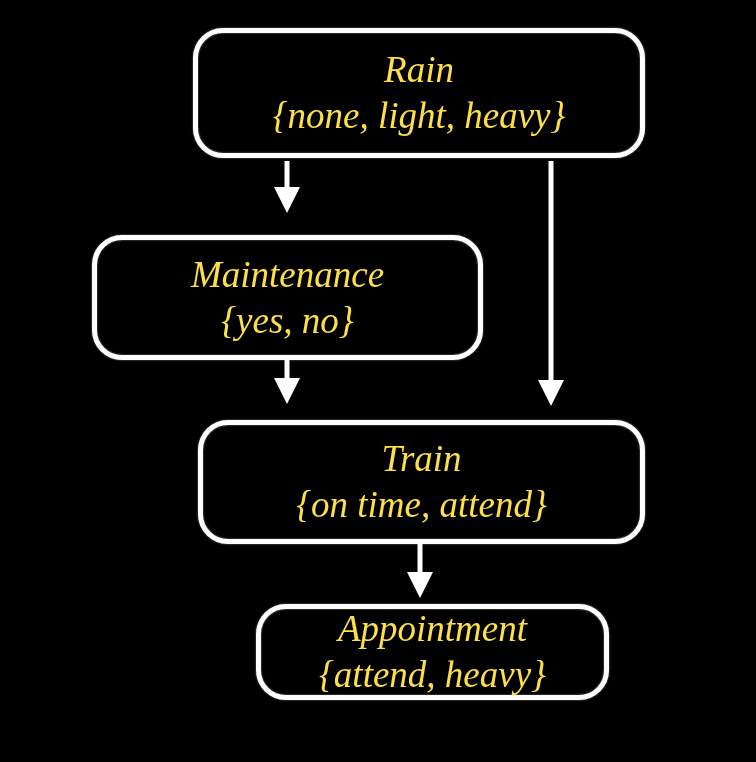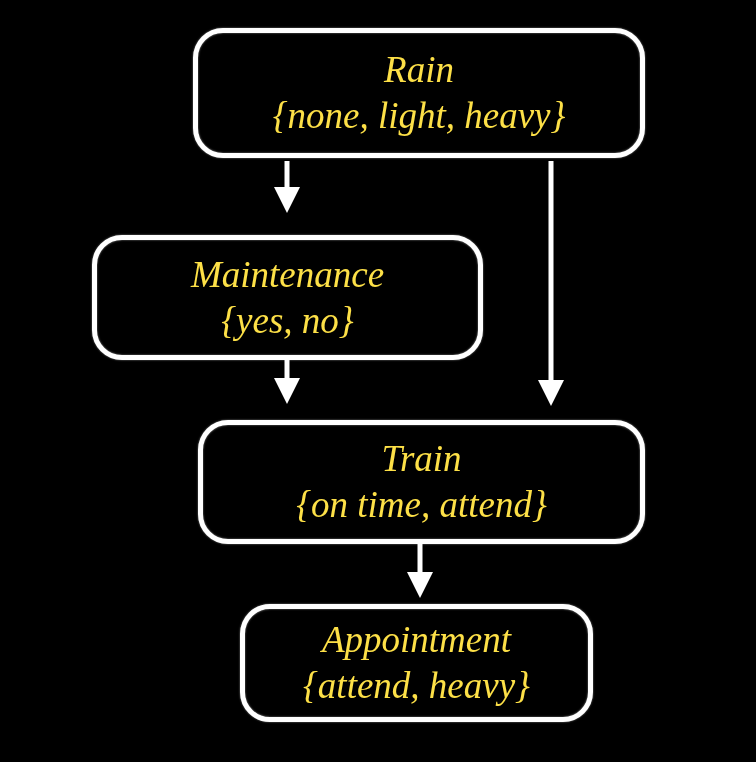--- a/index.html
+++ b/index.html
@@ -39,21 +39,21 @@
     font-size: 37px;
     line-height: 1.24;
     box-shadow: 0 0 2px rgba(255,255,255,0.55), inset 0 0 2px rgba(255,255,255,0.55);
   }
   .node-label, .node-values {
     white-space: nowrap;
   }
   #node-rain        { left: 193px; top: 28px;  width: 452px; height: 130px; }
   #node-maintenance { left: 92px;  top: 235px; width: 391px; height: 125px; }
   #node-train       { left: 198px; top: 412px; width: 447px; height: 124px; margin-top: 8px; }
-  #node-appointment { left: 240px; top: 604px; width: 353px; height: 118px; align-items: center; }
+  #node-appointment { left: 256px; top: 604px; width: 353px; height: 96px; align-items: center; }
 </style>
 </head>
 <body>
 
 <div class="canvas">
 
   <svg class="edges-layer" viewBox="0 0 756 762">
 
     <g>
       <line x1="287" y1="161" x2="287" y2="190" stroke="#ffffff" stroke-width="5"></line>

